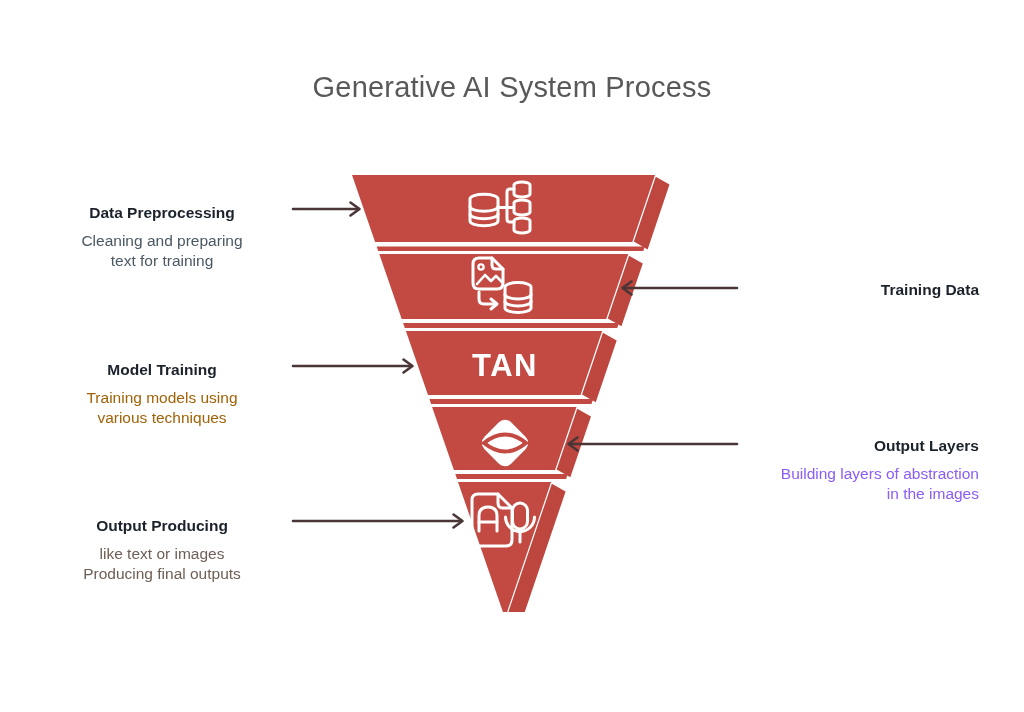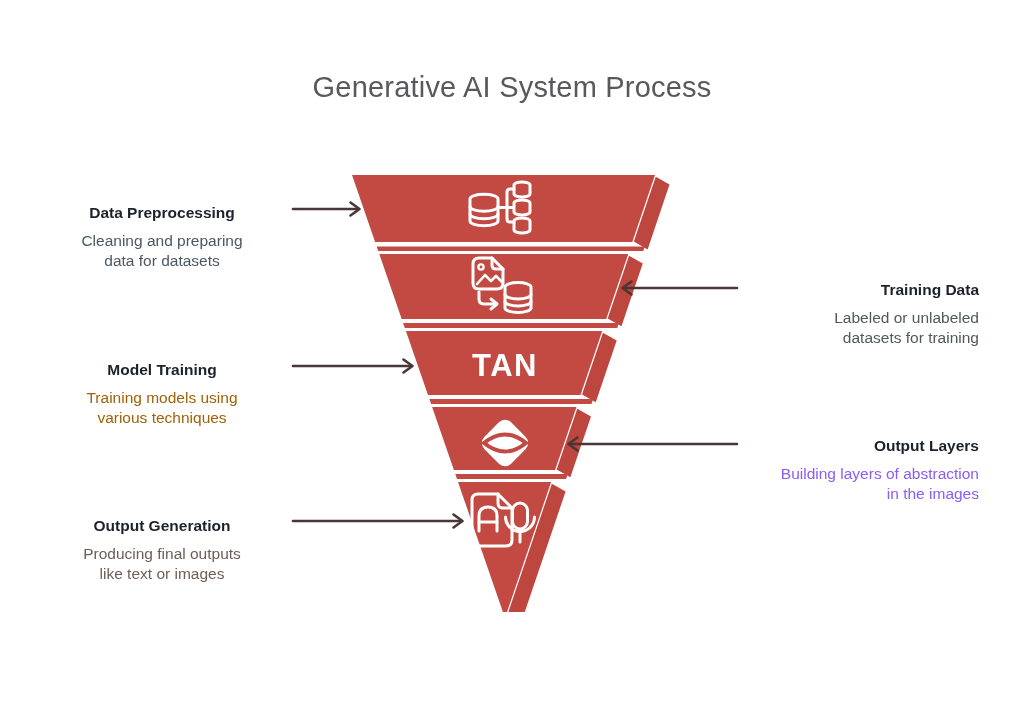--- a/index.html
+++ b/index.html
@@ -146,49 +146,45 @@
         <path class="arrow" d="M293 521 H461"></path>
         <path class="arrow" d="M453.5 514.5 L462.5 521 L453.5 527.5"></path>
       </g>
     </g>
   </svg>
 
   <div class="label-block left" style="top:203px">
     <div class="label-title">Data Preprocessing</div>
     <div class="label-desc desc-blue-gray">
       <div>Cleaning and preparing</div>
-      <div>data for datasets</div>
+      <div>text for training</div>
     </div>
   </div>
 
   <div class="label-block right" style="top:280px">
     <div class="label-title">Training Data</div>
-    <div class="label-desc desc-green-gray">
-      <div>Labeled or unlabeled</div>
-      <div>datasets for training</div>
-    </div>
   </div>
 
   <div class="label-block left" style="top:360px">
     <div class="label-title">Model Training</div>
     <div class="label-desc desc-olive-gray">
       <div>Training models using</div>
       <div>various techniques</div>
     </div>
   </div>
 
   <div class="label-block right" style="top:436px">
     <div class="label-title">Output Layers</div>
     <div class="label-desc desc-dark-olive">
       <div>Building layers of abstraction</div>
       <div>in the images</div>
     </div>
   </div>
 
   <div class="label-block left" style="top:516px">
-    <div class="label-title">Output Generation</div>
+    <div class="label-title">Output Producing</div>
     <div class="label-desc desc-brown-gray">
+      <div>like text or images</div>
       <div>Producing final outputs</div>
-      <div>like text or images</div>
     </div>
   </div>
 
 </div>
 
 </body></html>

